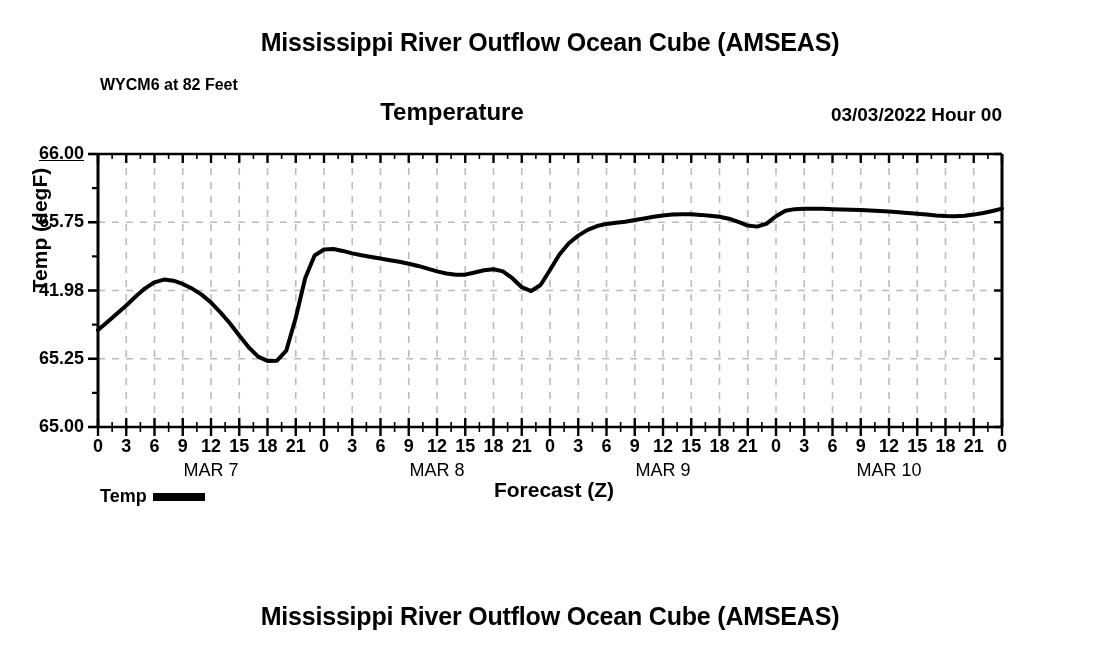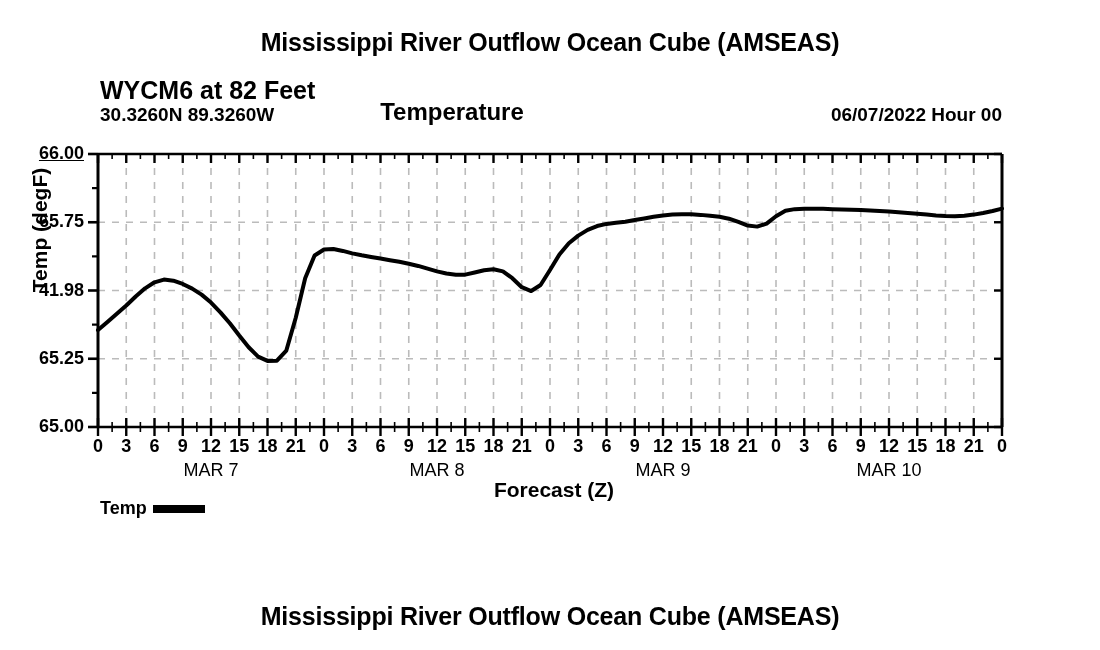--- a/index.html
+++ b/index.html
@@ -37,21 +37,21 @@
     width: 1100px;
     text-align: center;
     font-size: 25px;
     font-weight: bold;
     letter-spacing: -0.2px;
   }
   .station-line1 {
     position: absolute;
     left: 100px;
     top: 76px;
-    font-size: 25px;
+    font-size: 16px;
     font-weight: bold;
   }
   .station-line2 {
     position: absolute;
     left: 100px;
     top: 104px;
     font-size: 19px;
     font-weight: bold;
   }
   .param-title {
@@ -114,21 +114,21 @@
     position: absolute;
     text-align: center;
     font-size: 18px;
     font-weight: normal;
     width: 120px;
     top: 460px;
   }
   .legend {
     position: absolute;
     left: 100px;
-    top: 498px;
+    top: 486px;
     display: flex;
     align-items: center;
     gap: 6px;
   }
   .legend-text {
     font-size: 18px;
     font-weight: bold;
   }
   .legend-swatch {
     width: 52px;
@@ -137,23 +137,22 @@
   }
 </style>
 </head>
 <body>
 
 <div class="page">
 
   <div class="main-title">Mississippi River Outflow Ocean Cube (AMSEAS)</div>
 
   <div class="station-line1">WYCM6 at 82 Feet</div>
-  <div class="station-line2">30.3260N  89.3260W</div>
   <div class="param-title">Temperature</div>
-  <div class="run-stamp">06/07/2022 Hour 00</div>
+  <div class="run-stamp">03/03/2022 Hour 00</div>
 
   <div class="ylabel">Temp (degF)</div>
   <div class="xlabel">Forecast (Z)</div>
 
   <div class="plot-wrap">
     <svg id="chart-svg" width="1100" height="470">
         <line x1="126.25" y1="154" x2="126.25" y2="427" stroke="#bbbbbb" stroke-width="1.6" stroke-dasharray="7,7"></line>
         <line x1="154.5" y1="154" x2="154.5" y2="427" stroke="#bbbbbb" stroke-width="1.6" stroke-dasharray="7,7"></line>
         <line x1="182.75" y1="154" x2="182.75" y2="427" stroke="#bbbbbb" stroke-width="1.6" stroke-dasharray="7,7"></line>
         <line x1="211" y1="154" x2="211" y2="427" stroke="#bbbbbb" stroke-width="1.6" stroke-dasharray="7,7"></line>

